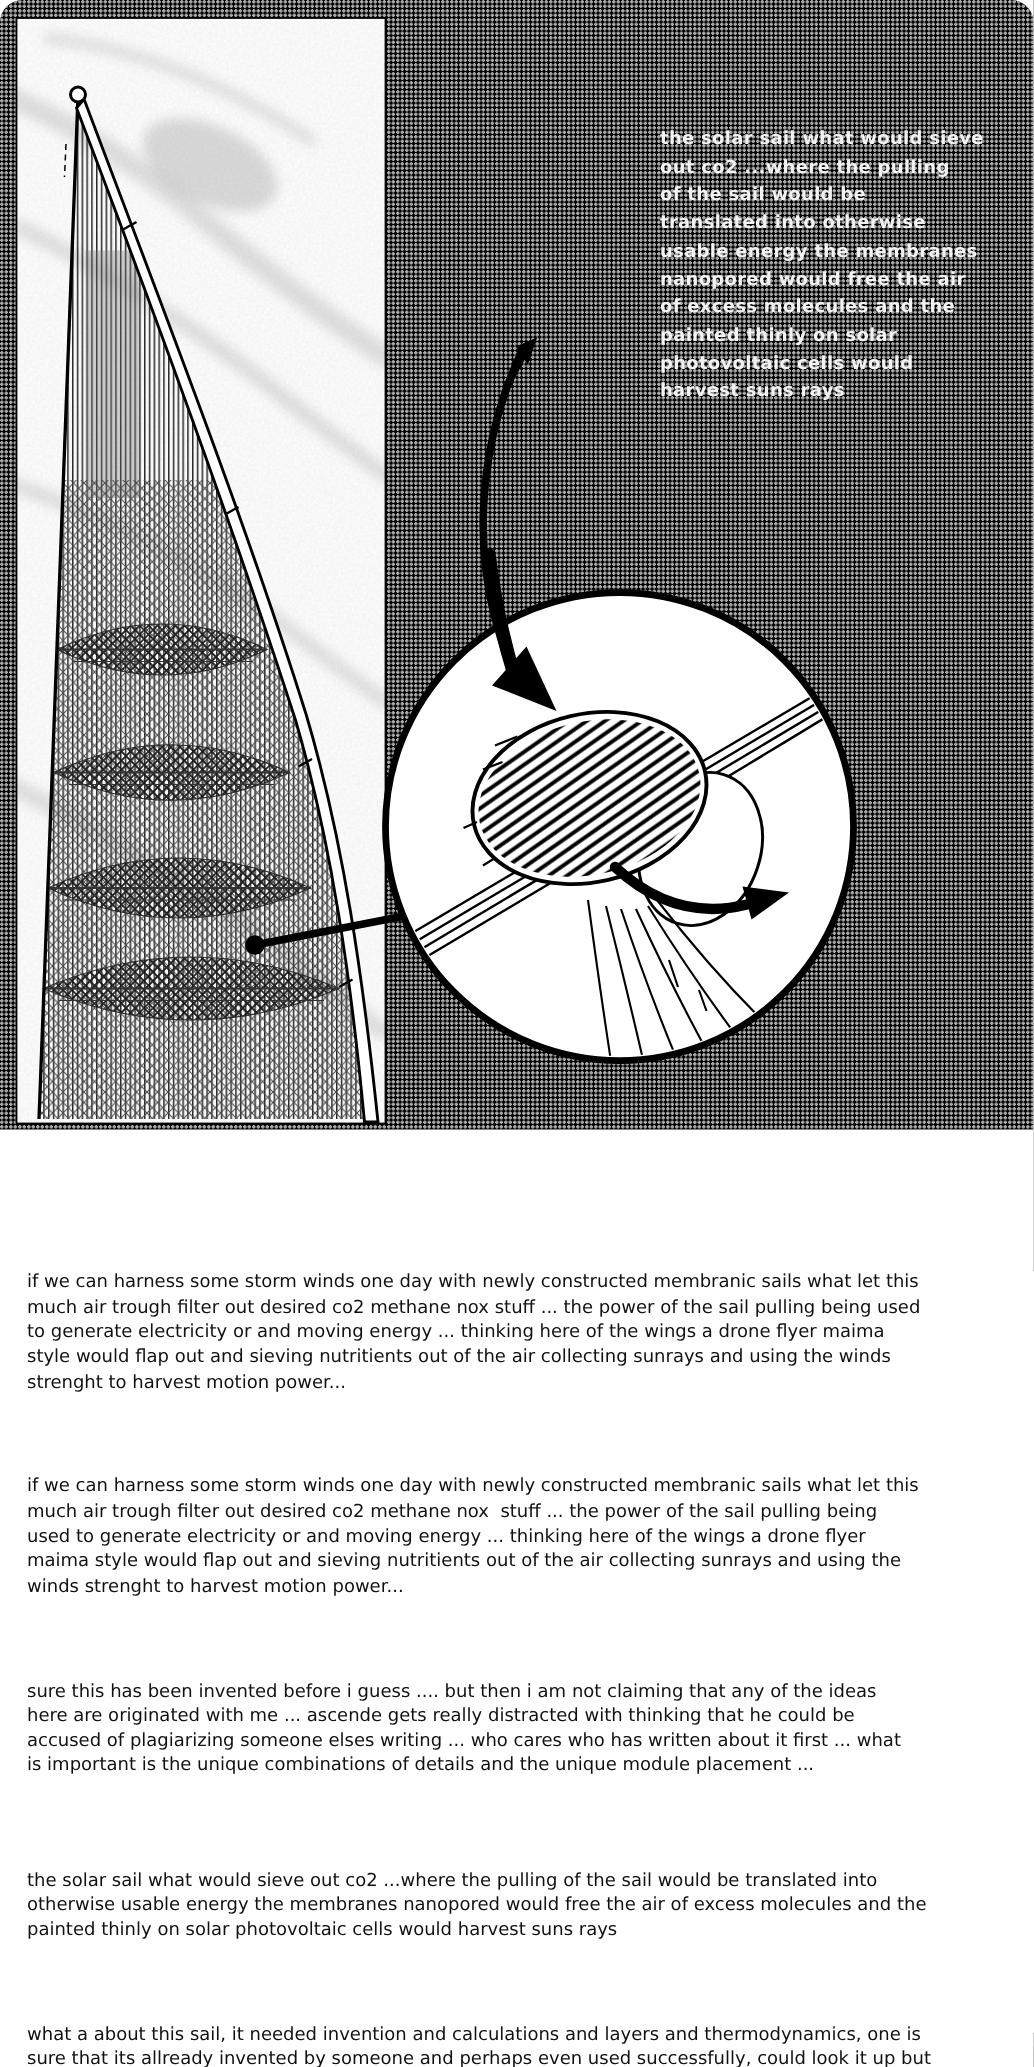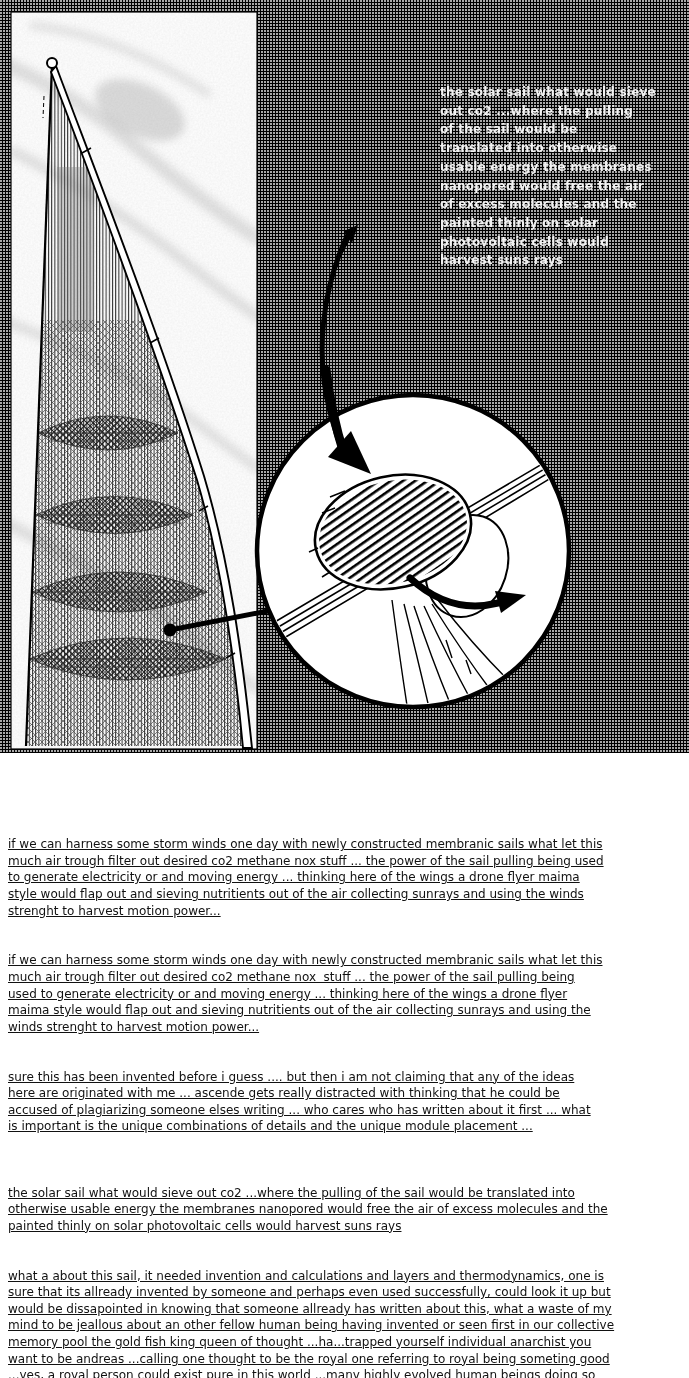--- a/index.html
+++ b/index.html
@@ -1,32 +1,32 @@
 <!DOCTYPE html>
 <html><head>
 <meta charset="utf-8">
 <style>
   html,body{margin:0;padding:0;background:#ffffff;}
   .page{position:relative;width:689px;height:1378px;background:#ffffff;overflow:hidden;
-        font-family:"DejaVu Sans",sans-serif;}
+        font-family:"DejaVu Sans",sans-serif;border-radius:15px;}
   
   .artwork{position:absolute;left:0;top:0;width:689px;height:753px;
            background-color:#000;
            background-image:radial-gradient(circle at 1.2px 1.2px,#a8a8a8 1px,transparent 1.15px);
            background-size:3px 3px;}
   .drawing-svg{position:absolute;left:0;top:0;}
   
   .callout{position:absolute;left:440px;top:83px;width:252px;
            color:#f2f2f2;font-weight:bold;font-size:12px;line-height:18.7px;
            white-space:pre-wrap;letter-spacing:0.2px;}
   
   .bodytext{position:absolute;left:0;top:753px;width:689px;box-sizing:border-box;
             padding:50px 8px 0 8px;color:#111;
             font-size:12px;line-height:16.6px;white-space:pre-wrap;}
-  .para{margin:0;text-decoration:underline;}
+  .para{margin:10px;}
   .para.gap{margin-top:16.6px;}
 </style>
 </head>
 <body>
 
 <div class="page">
 
   <div class="artwork">
 
     <svg class="drawing-svg" width="689" height="753" viewBox="0 0 689 753">

